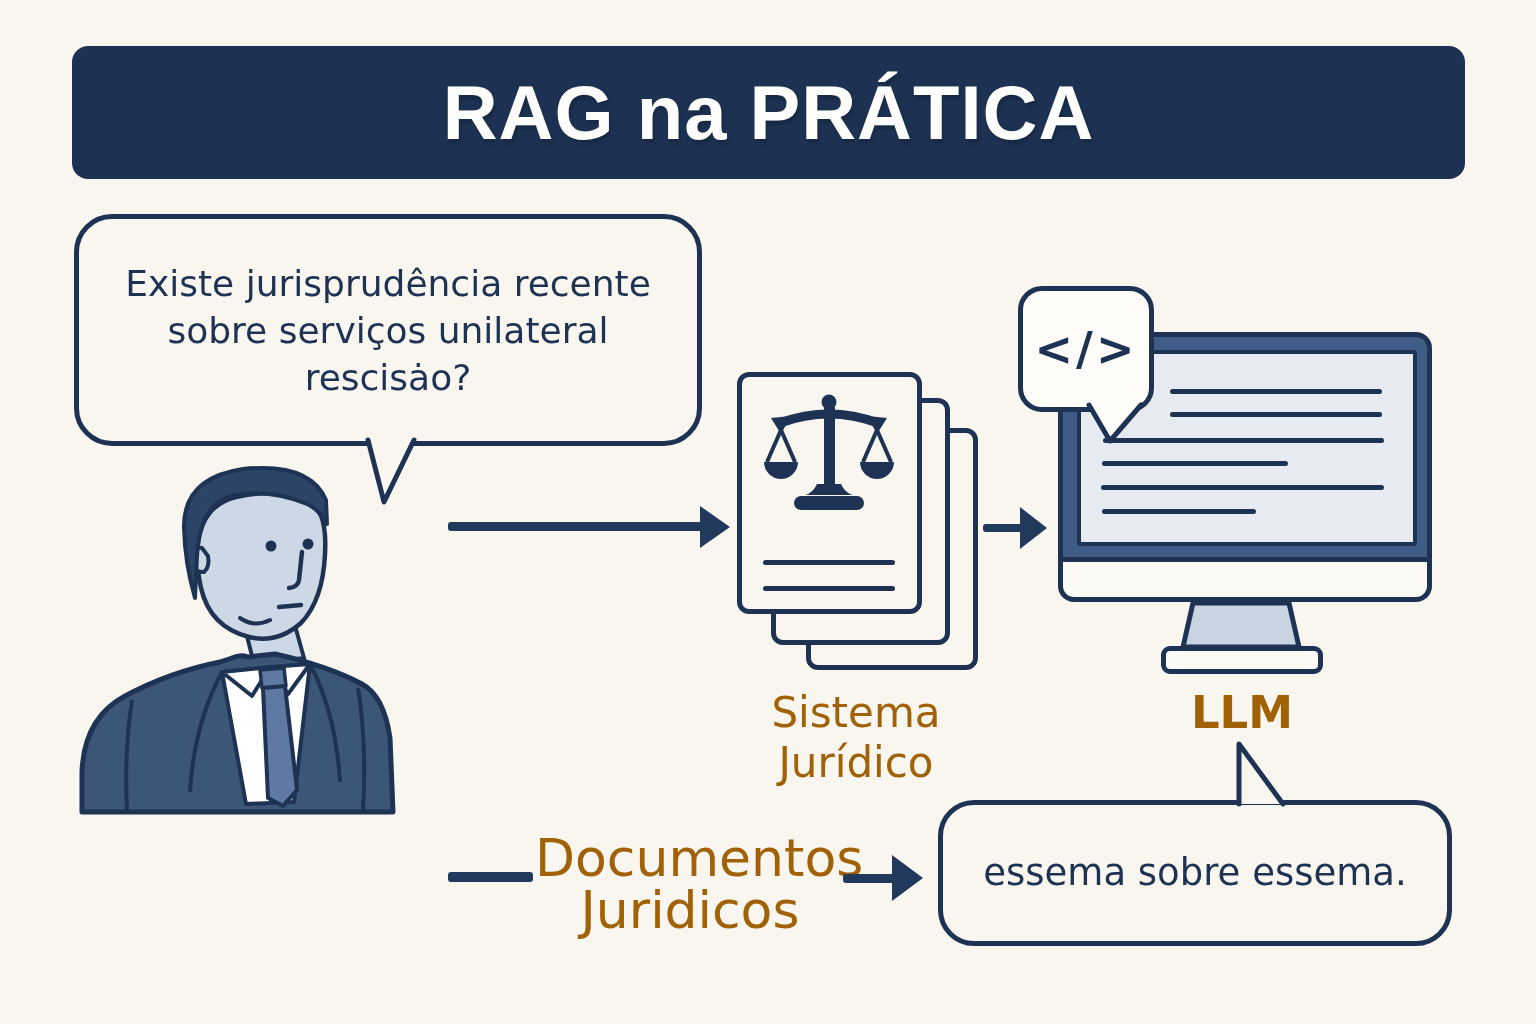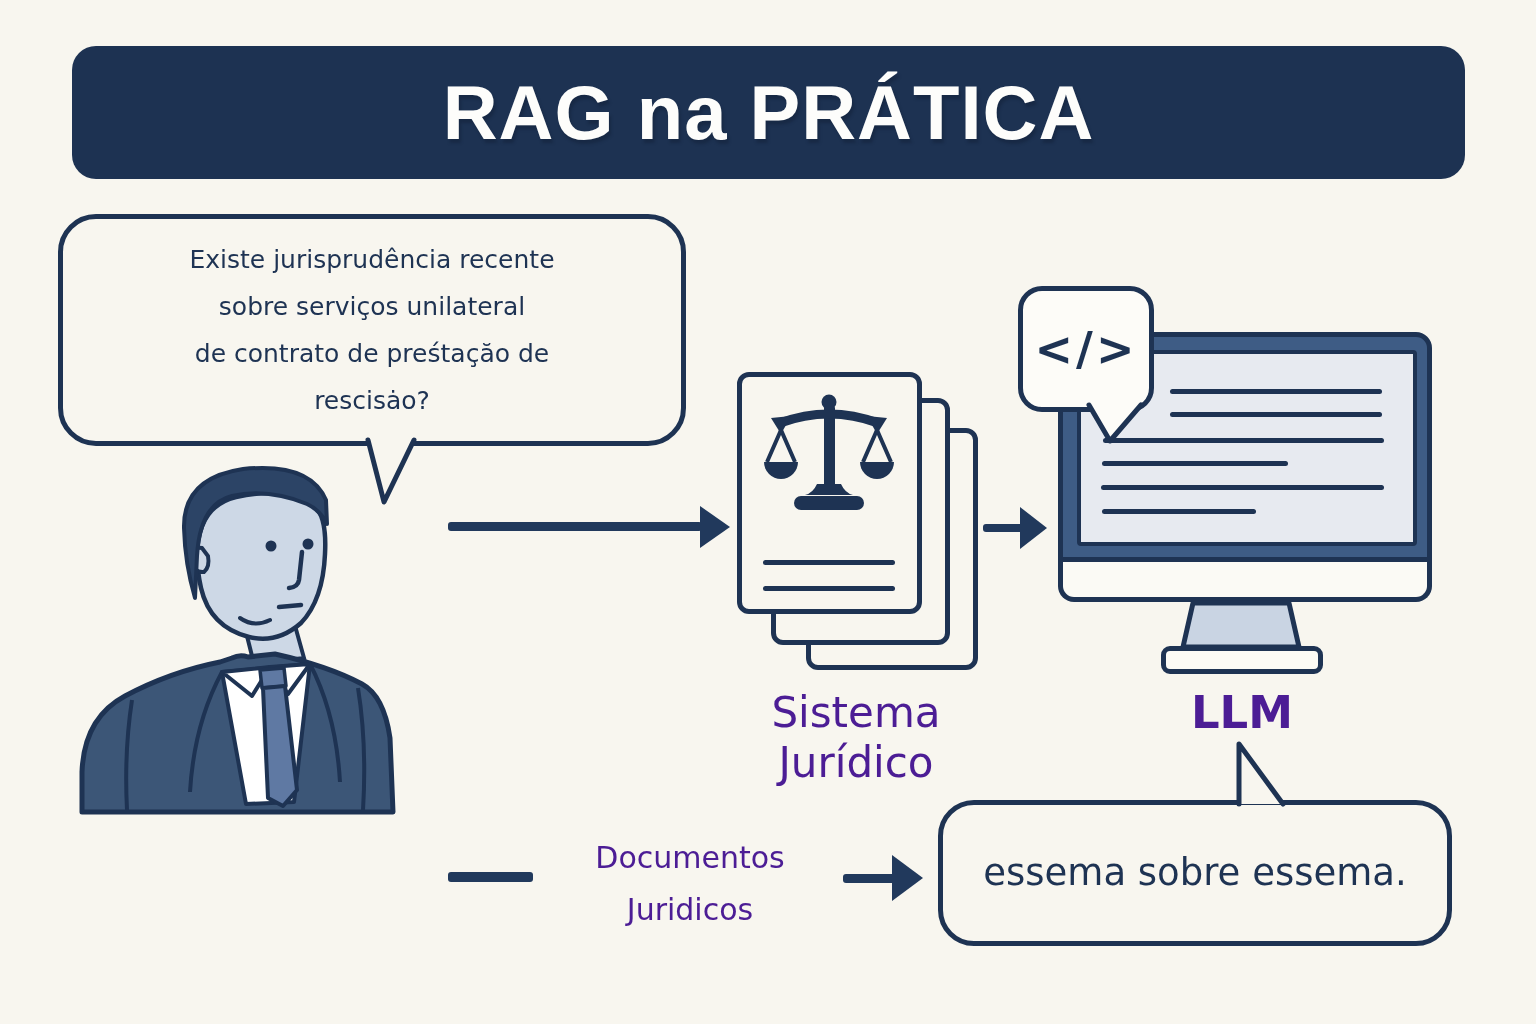--- a/index.html
+++ b/index.html
@@ -11,53 +11,53 @@
     font-family: "DejaVu Sans", "Liberation Sans", sans-serif;
     color: #1e3353;
     overflow: hidden;
     margin: 0 auto;
   }
   .abs { position: absolute; }
 
   
   .banner {
     left: 72px; top: 46px; width: 1393px; height: 133px;
-    background: #1d3252; border-radius: 24px;
+    background: #1d3252; border-radius: 16px;
     display: flex; align-items: center; justify-content: center; text-align: right;
   }
   .banner h1 {
     color: #fdfdfb; font-size: 76px; font-weight: bold;
     font-family: "Liberation Sans", sans-serif;
     text-shadow: 2px 4px 3px rgba(15,25,45,.35);
     letter-spacing: 1px;
   }
 
   
   .bubble {
     border: 5px solid #1e3353; background: #f8f6ef;
     display: flex; flex-direction: column;
     align-items: center; justify-content: center;
     text-align: center; z-index: 20;
   }
   .q-bubble {
-    left: 58px; top: 214px; width: 628px; height: 232px;
-    border-radius: 38px; font-size: 25px; line-height: 47px;
+    left: 74px; top: 214px; width: 628px; height: 232px;
+    border-radius: 38px; font-size: 36px; line-height: 47px;
   }
   .a-bubble {
     left: 938px; top: 800px; width: 514px; height: 146px;
     border-radius: 36px; font-size: 37px; line-height: 54px;
   }
   .tail { z-index: 21; overflow: visible; }
 
   
-  .lbl { text-align: center; color: #4c1d95; }
+  .lbl { text-align: center; color: #a16207; }
   .lbl-pesquisa { left: 93px; top: 840px; width: 330px; font-size: 40px; font-weight: bold; }
   .lbl-sistema  { left: 736px; top: 688px; width: 240px; font-size: 42px; line-height: 50px; }
   .lbl-llm      { left: 1177px; top: 686px; width: 130px; font-size: 45px; font-weight: bold; }
-  .lbl-docs     { left: 535px; top: 832px; width: 310px; font-size: 30px; line-height: 52px; }
+  .lbl-docs     { left: 535px; top: 832px; width: 310px; font-size: 52px; line-height: 52px; }
 
   
   .hline { background: #21395c; border-radius: 3px; }
   .ahead { width: 0; height: 0; border-style: solid; border-color: transparent; }
 
   
   .page {
     border: 5px solid #1e3353; border-radius: 12px;
     background: #f8f6ef;
   }
@@ -96,21 +96,20 @@
 
 <div class="canvas">
 
   <header class="abs banner">
     <h1>RAG na PRÁTICA</h1>
   </header>
 
   <div class="abs bubble q-bubble">
     <div>Existe jurisprudência recente</div>
     <div>sobre serviços unilateral</div>
-    <div>de contrato de preśtaçăo de</div>
     <div>rescisȧo?</div>
   </div>
   <svg class="abs tail" style="left:362px; top:438px;" width="58" height="70">
     <path d="M6,2 L22,64 L52,2" fill="#f8f6ef" stroke="#1e3353" stroke-width="5" stroke-linejoin="round" stroke-linecap="round"></path>
   </svg>
 
   <svg class="abs" style="left:70px; top:460px; z-index:10;" width="340" height="356" viewBox="0 0 340 356">
 
     <path d="M176,172 L224,162 L234,198 L184,204 Z" fill="#cdd8e6" stroke="#1e3353" stroke-width="4"></path>
 

